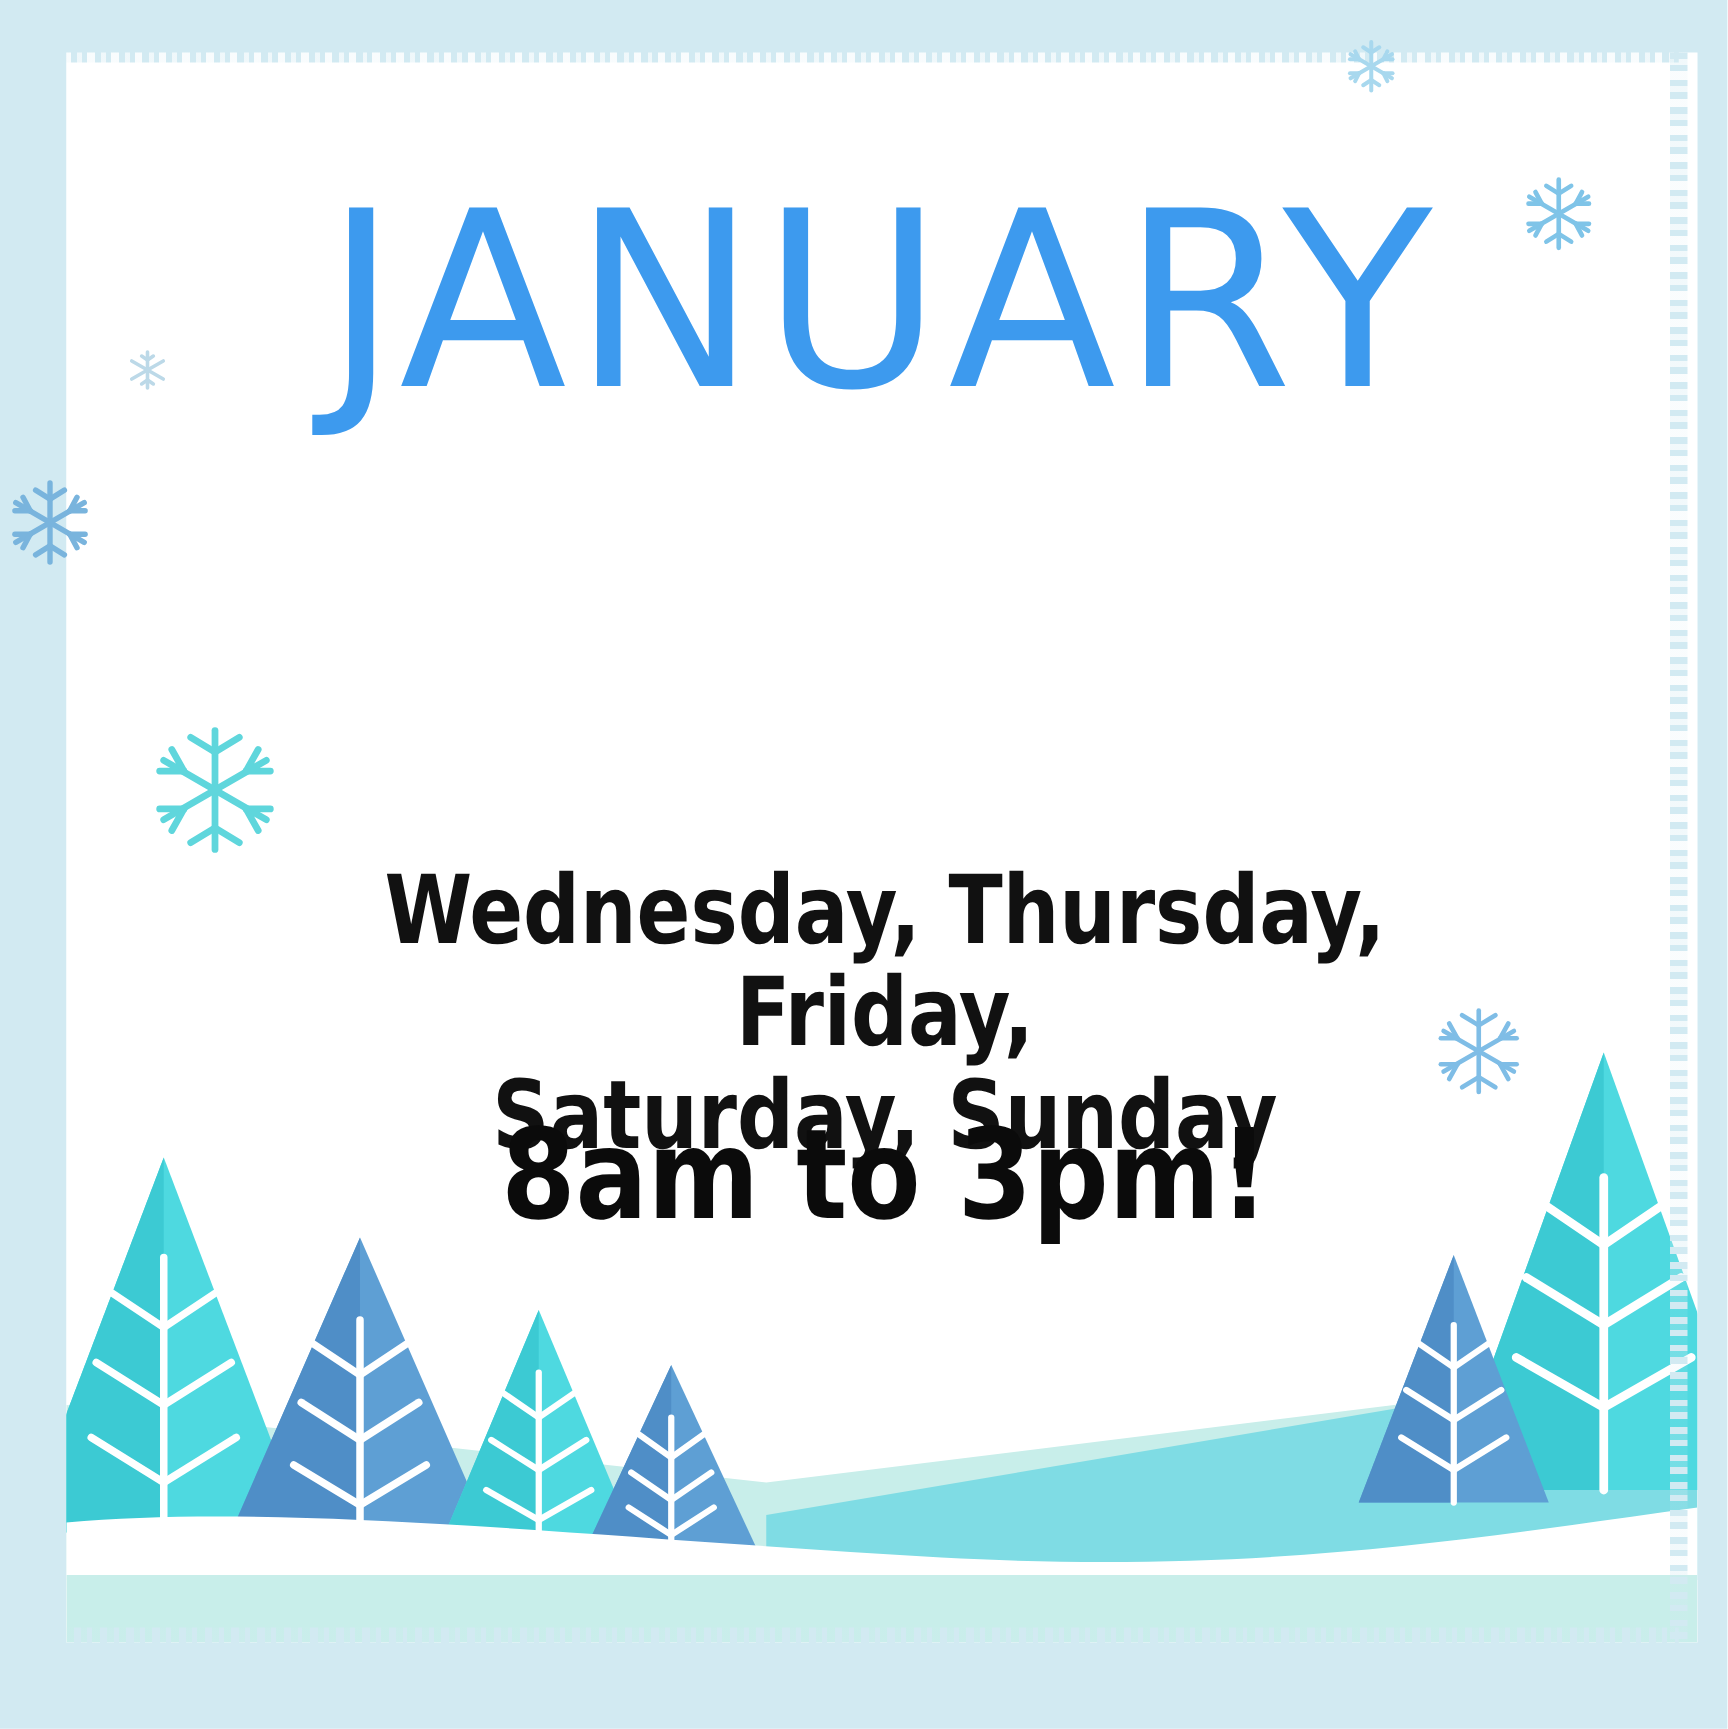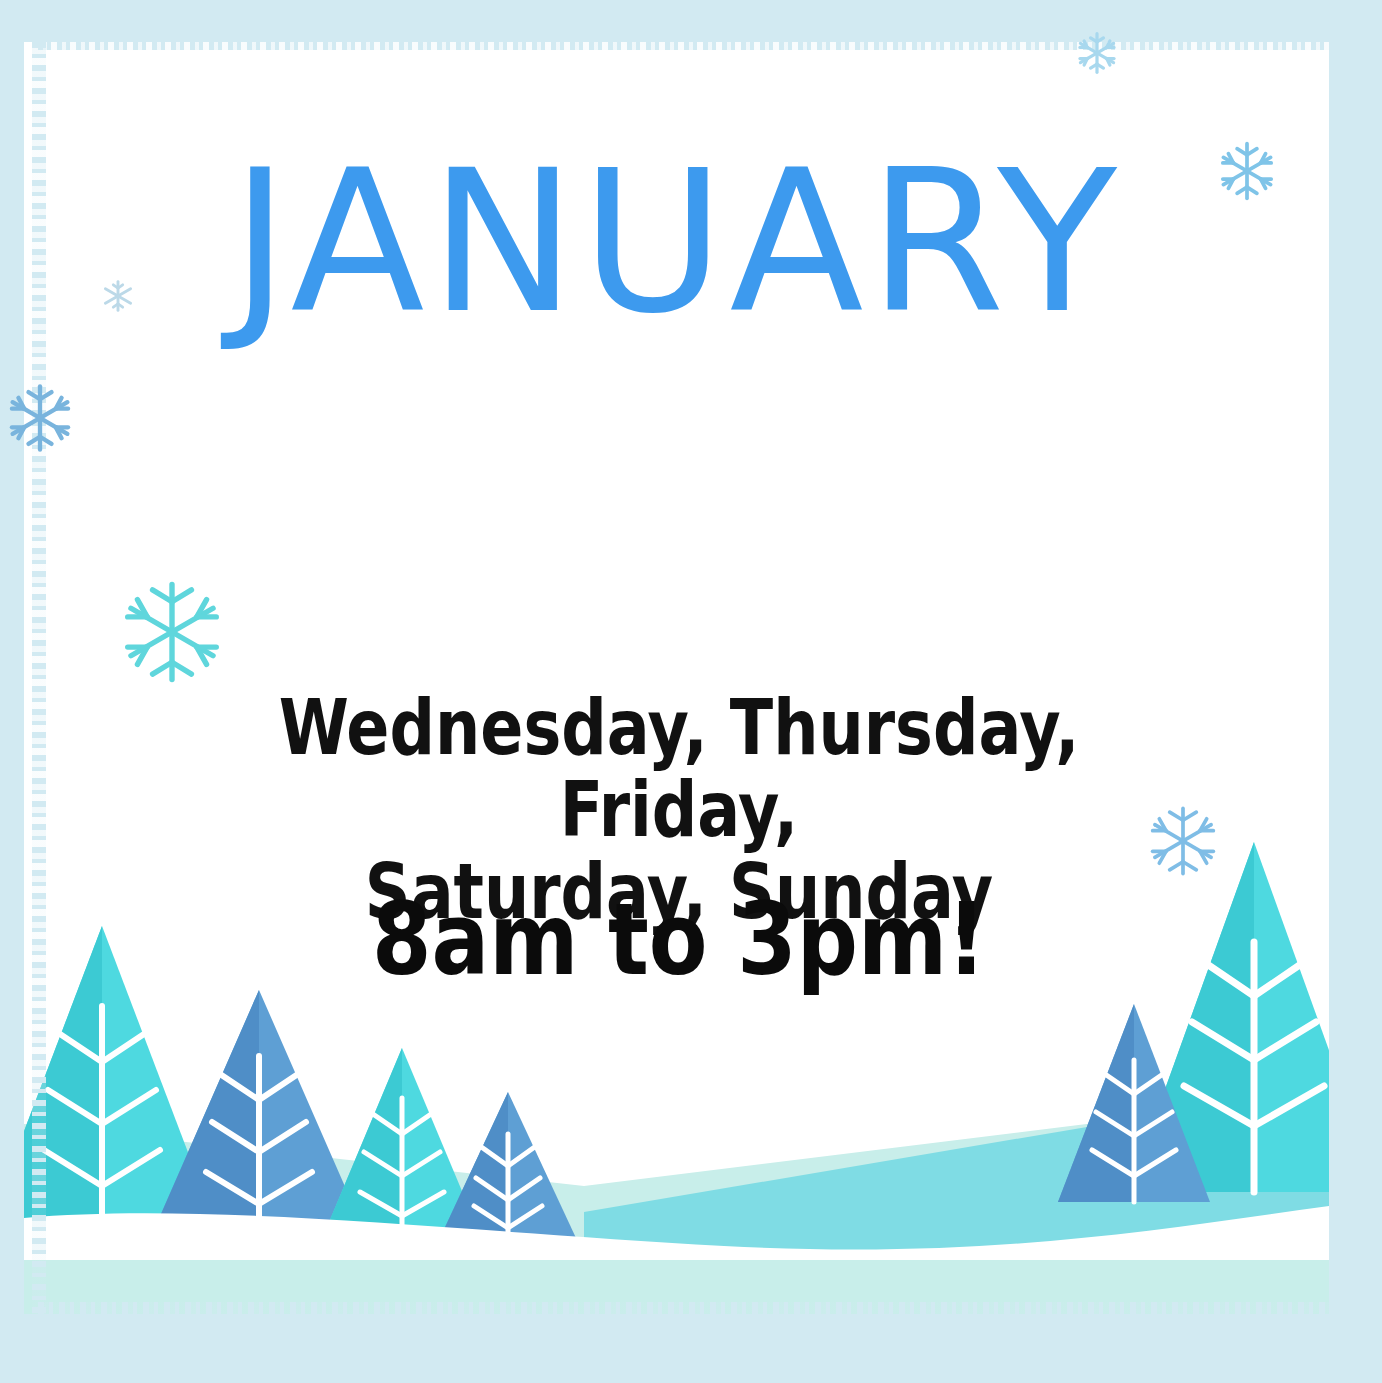--- a/index.html
+++ b/index.html
@@ -20,21 +20,21 @@
   
   .backdrop {
     position: absolute;
     inset: 0;
     background: #d2eaf2;
   }
 
   
   .card {
     position: absolute;
-    left: 24px;
+    left: 53px;
     top: 42px;
     width: 1305px;
     height: 1272px;
     background: #ffffff;
     overflow: hidden;
   }
   
   .deckle {
     position: absolute;
     pointer-events: none;

